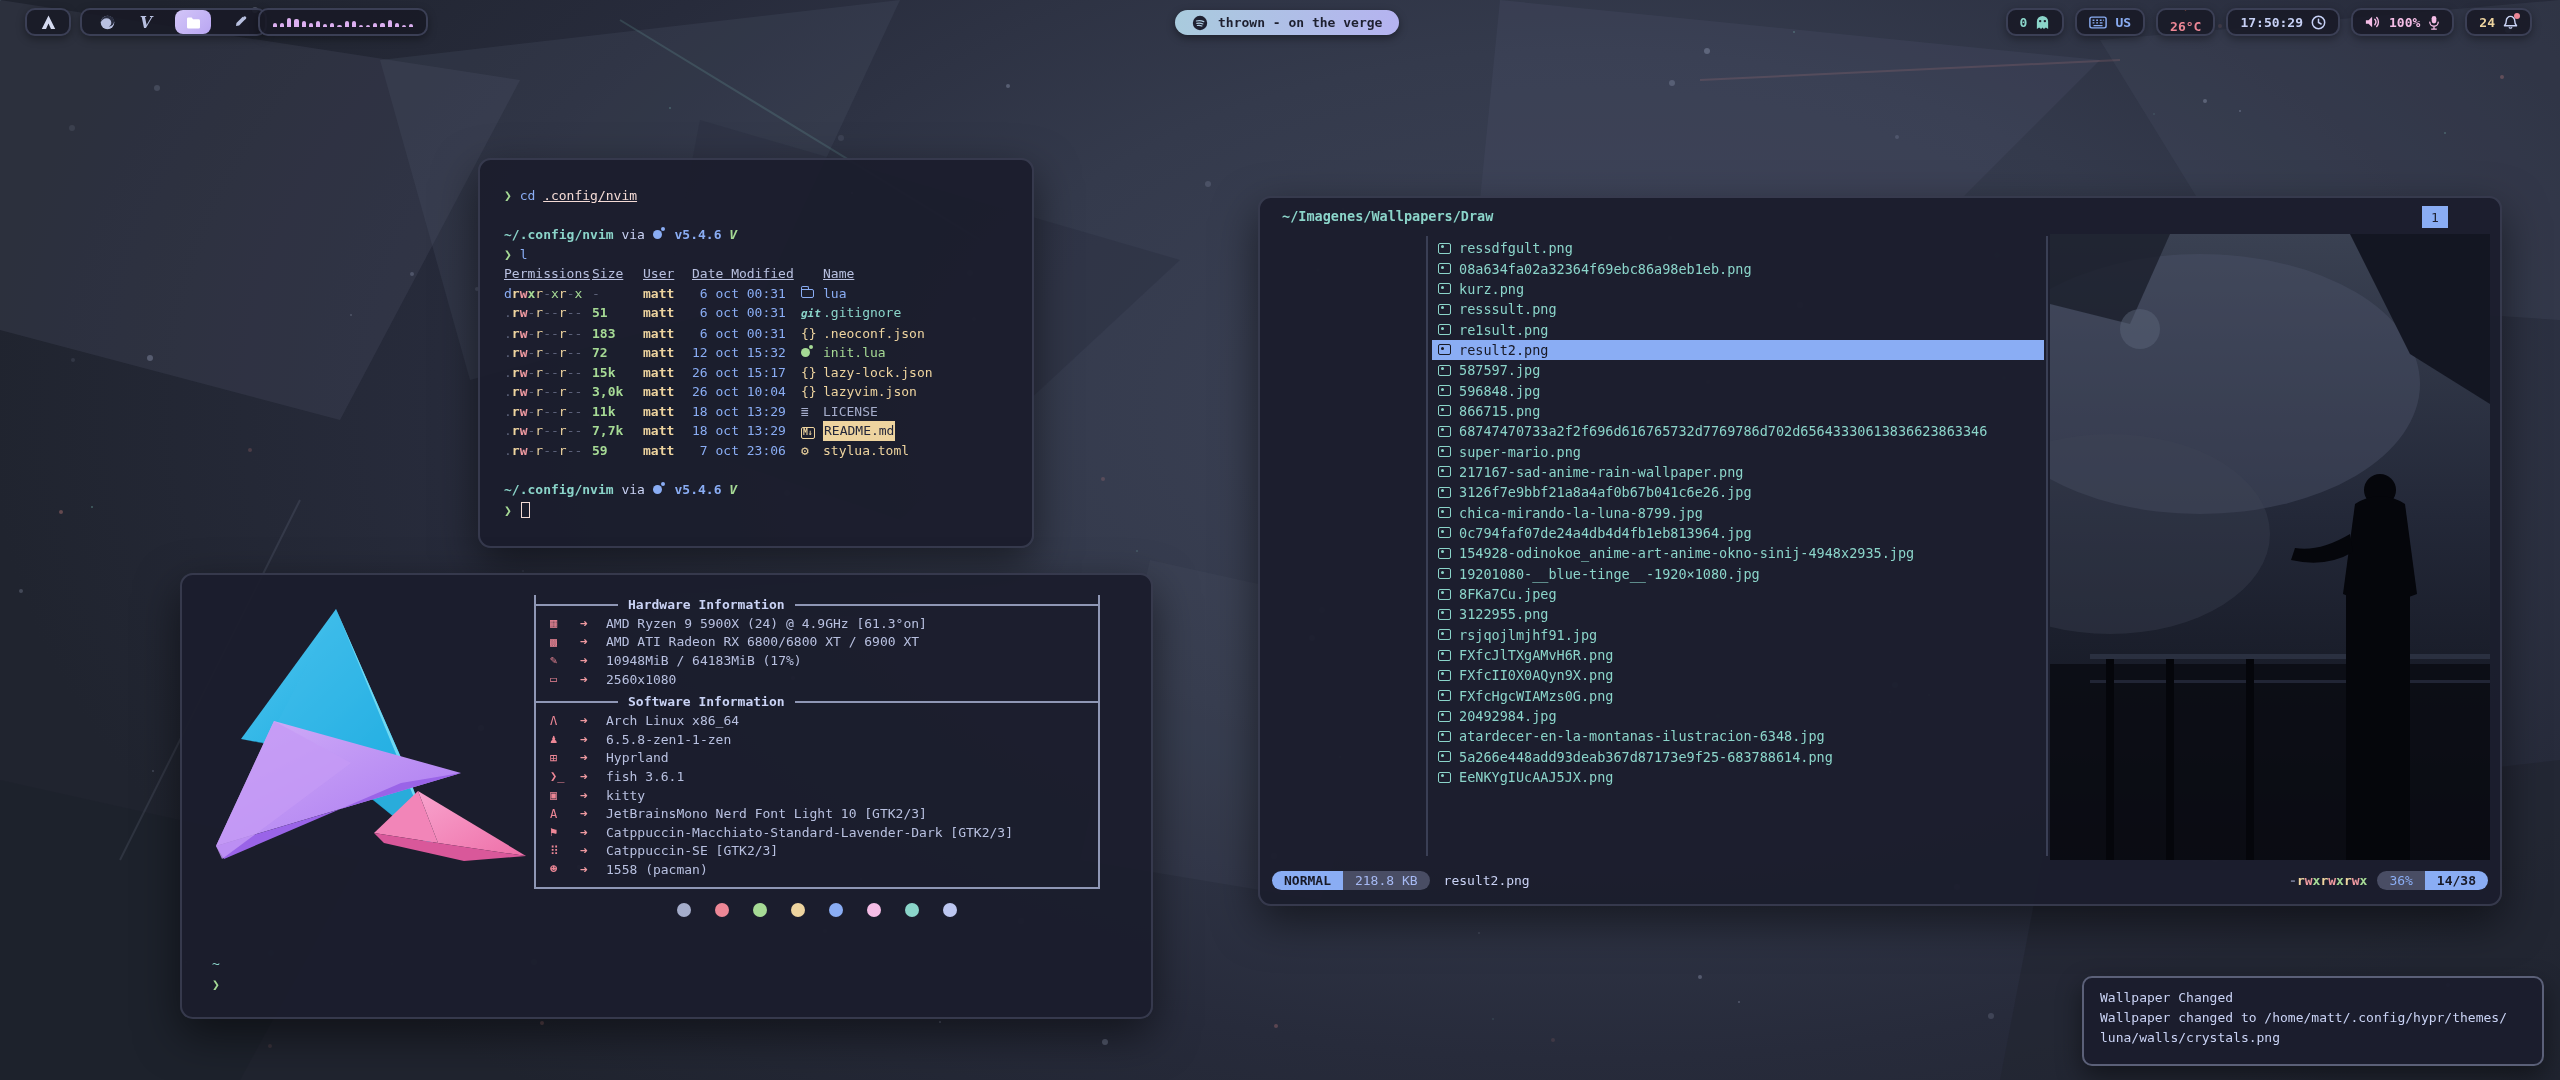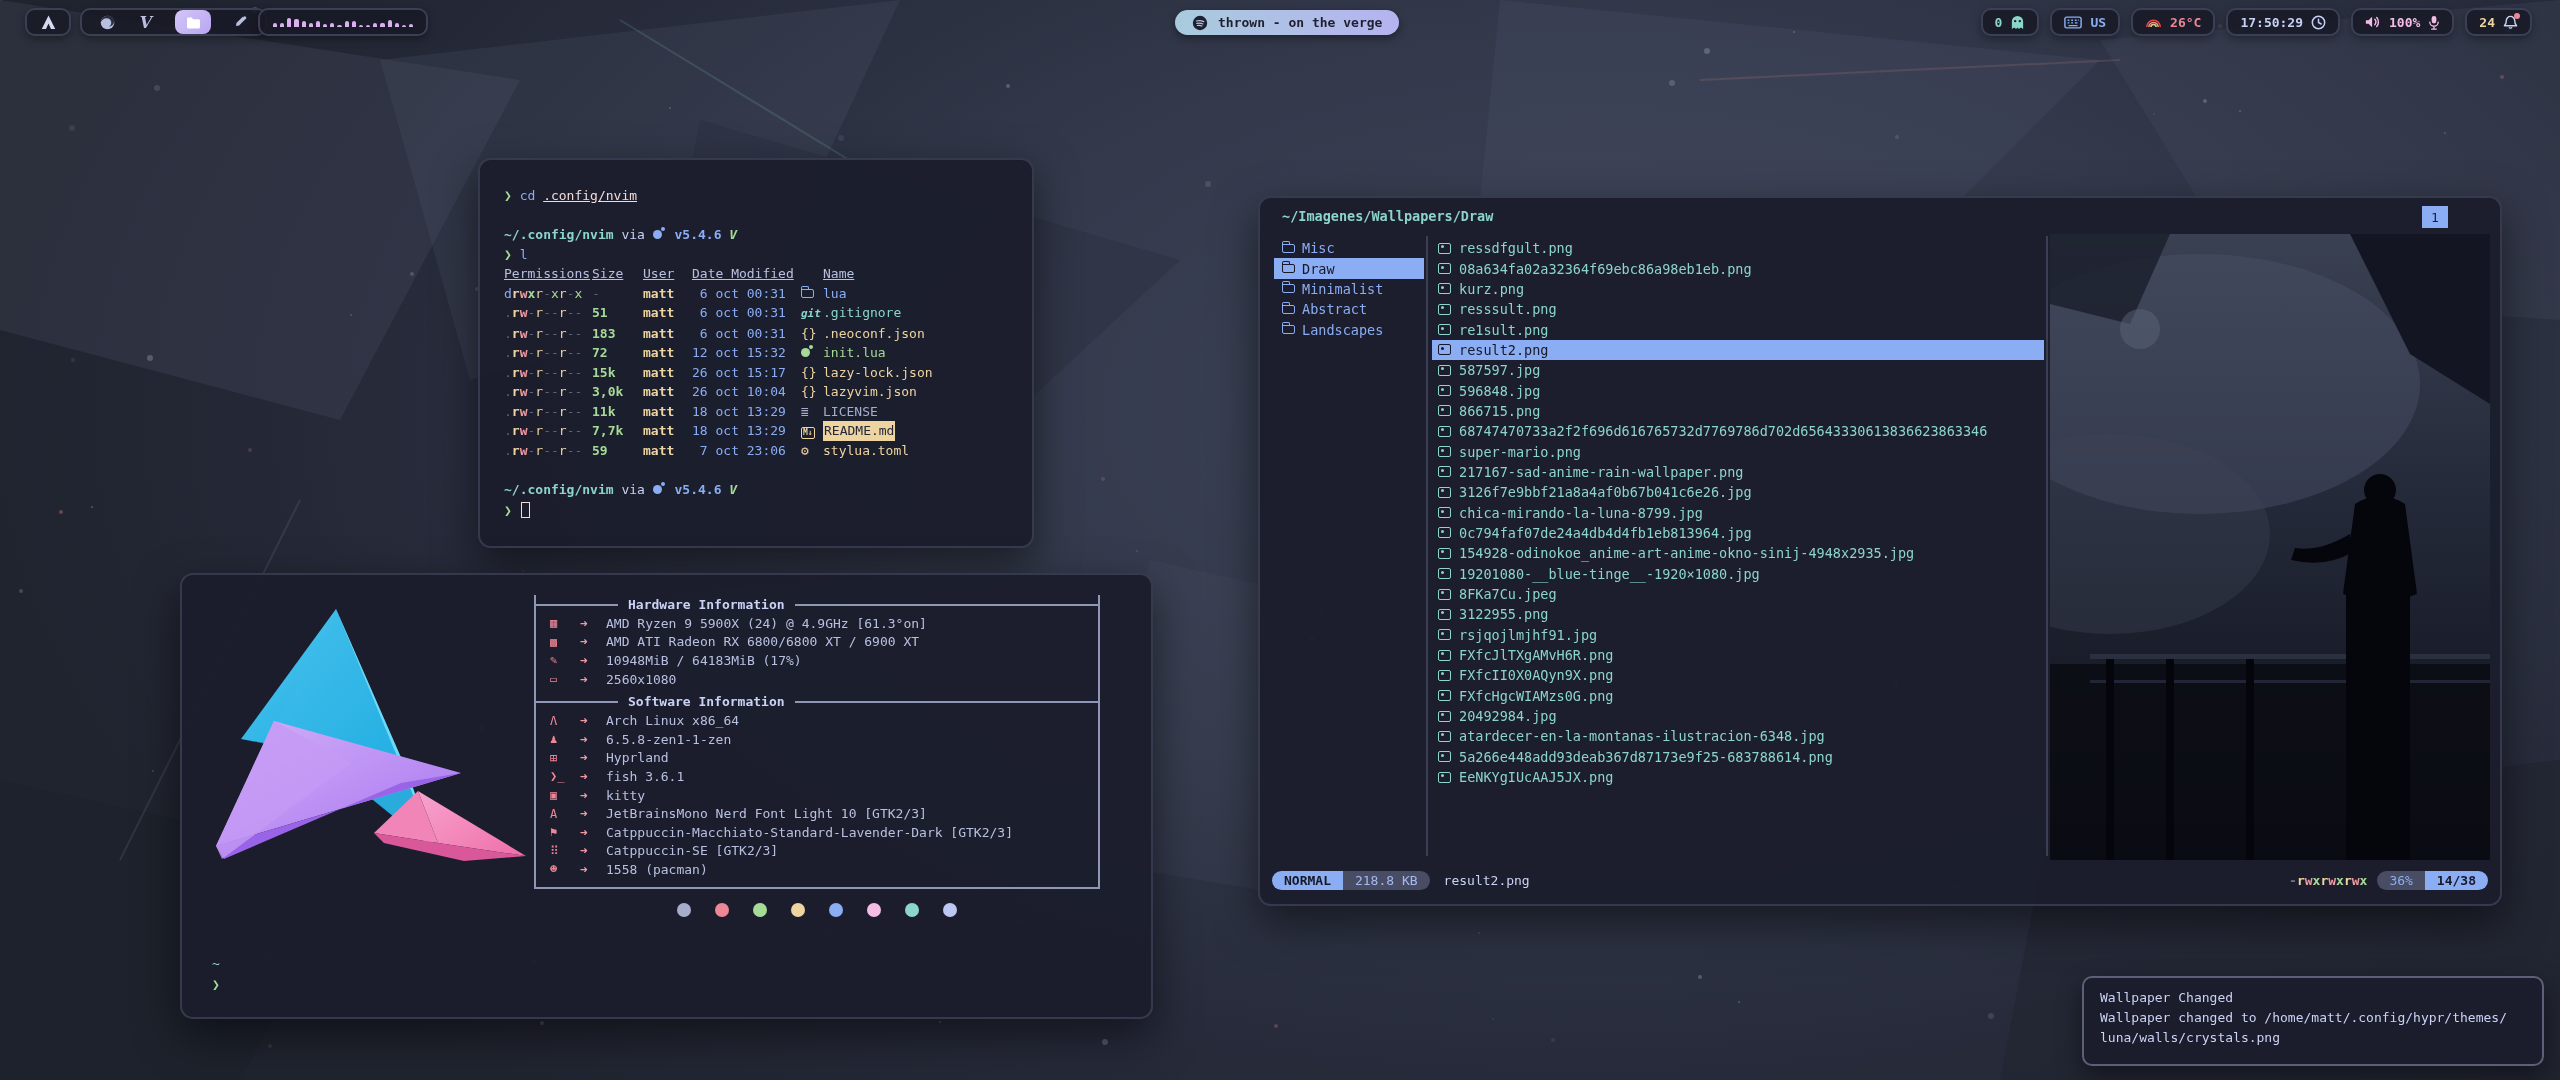--- a/index.html
+++ b/index.html
@@ -307,21 +307,21 @@
           <circle cx="10.5" cy="6.5" r="1.3" fill="#1e2030"></circle>
       </svg>
     </div>
     <div class="pill" style="color:#8aadf4;">
       <svg class="icon-svg" width="18" height="13" viewBox="0 0 20 14">
         <rect x="1" y="1" width="18" height="12" rx="2" fill="none" stroke="currentColor" stroke-width="1.6"></rect>
         <path d="M4 4.5 h2 M8 4.5 h2 M12 4.5 h2 M15.5 4.5 h0.8 M4 7.5 h2 M8 7.5 h2 M12 7.5 h3 M5 10.5 h10" stroke="currentColor" stroke-width="1.4"></path>
       </svg>
       <span class="txt">US</span>
     </div>
-    <div class="pill" style="color:#ed8796;">
+    <div class="pill" style="color:#ed8796;flex-direction:column;">
       <svg class="icon-svg" width="17" height="12" viewBox="0 0 20 12">
         <path d="M2 12 a8 8 0 0 1 16 0" fill="none" stroke="#e64553" stroke-width="1.8"></path>
         <path d="M4.5 12 a5.5 5.5 0 0 1 11 0" fill="none" stroke="#efa268" stroke-width="1.8"></path>
         <path d="M7 12 a3 3 0 0 1 6 0" fill="none" stroke="#e5c890" stroke-width="1.8"></path>
       </svg>
       <span class="txt">26°C</span>
     </div>
     <div class="pill" style="color:#c6d0f5;">
       <span class="txt">17:50:29</span>
       <svg class="icon-svg" width="15" height="15" viewBox="0 0 16 16">
@@ -447,42 +447,20 @@
     <div class="fetch-prompt">
       <div class="c-teal">~</div>
       <div class="c-green bold">❯</div>
     </div>
   </div>
 
   <div class="win fm">
     <div class="fm-path">~/Imagenes/Wallpapers/Draw</div>
     <div class="fm-tab">1</div>
 
-    <div class="fm-side" id="fm-side">
-        <div class="srow">
-          <span class="ico-folder"></span>
-          <span>Misc</span>
-        </div>
-        <div class="srow sel">
-          <span class="ico-folder"></span>
-          <span>Draw</span>
-        </div>
-        <div class="srow">
-          <span class="ico-folder"></span>
-          <span>Minimalist</span>
-        </div>
-        <div class="srow">
-          <span class="ico-folder"></span>
-          <span>Abstract</span>
-        </div>
-        <div class="srow">
-          <span class="ico-folder"></span>
-          <span>Landscapes</span>
-        </div>
-      </div>
     <div class="fm-vdiv" style="left:166px;"></div>
 
     <div class="fm-list" id="fm-list">
         <div class="frow2">
           <span class="ico-img"></span>
           <span>ressdfgult.png</span>
         </div>
         <div class="frow2">
           <span class="ico-img"></span>
           <span>08a634fa02a32364f69ebc86a98eb1eb.png</span>

